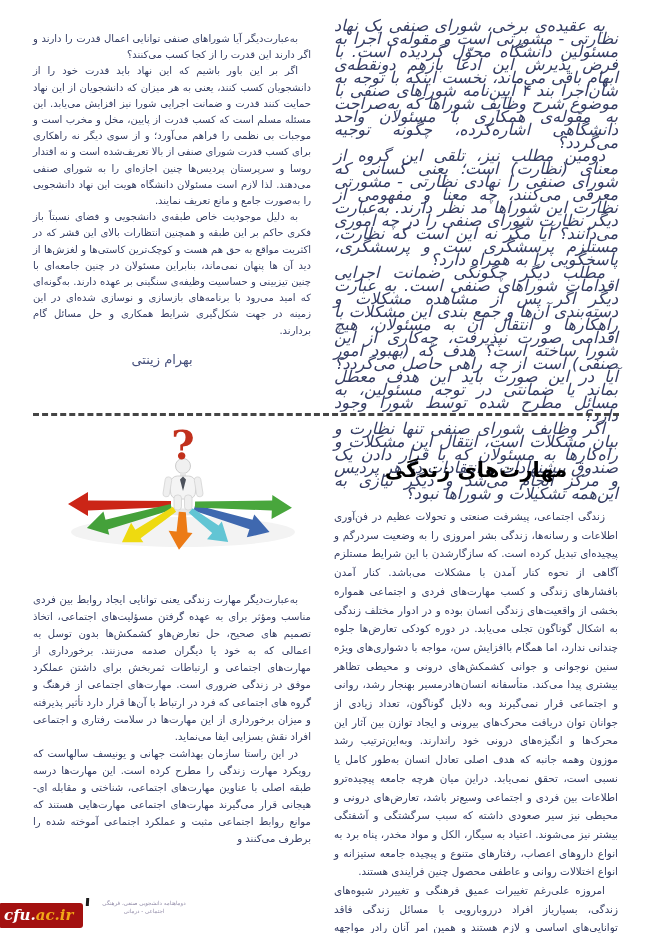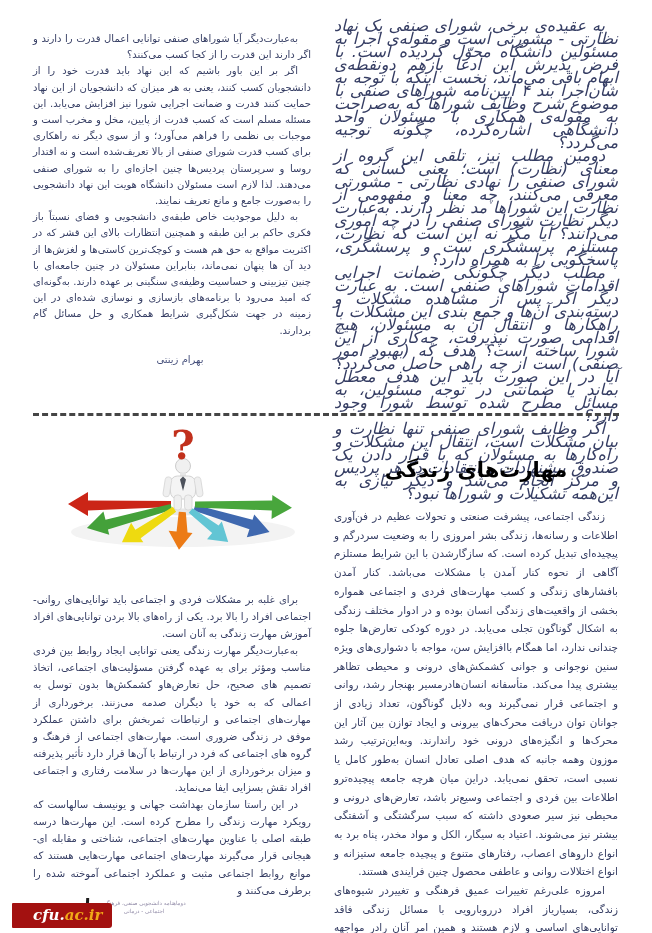--- a/index.html
+++ b/index.html
@@ -8,22 +8,22 @@
     font-family:"DejaVu Sans",sans-serif;direction:rtl;overflow:hidden;
     margin:0 auto;box-shadow:0 0 4px rgba(0,0,0,.25);
   }
   .col{position:absolute;color:#353d63;text-align:justify;text-justify:inter-word;}
   .col p{margin:0;text-indent:13px;}
   .top-right{right:34px;top:19px;width:284px;font-size:16px;line-height:13px;font-style:italic;}
   .top-left{left:33px;top:19px;width:278px;font-size:10px;line-height:16.2px;margin-top:12px;}
   .bottom-right{right:34px;top:507px;width:284px;font-size:10.4px;line-height:18.7px;}
   .bottom-left{left:33px;top:591px;width:278px;font-size:10.1px;line-height:17.1px;}
   .signature{
-    position:absolute;left:60px;top:352px;width:240px;text-align:center;
-    font-size:10px;color:#46507c;line-height:15px;
+    position:absolute;left:42px;top:352px;width:240px;text-align:center;
+    font-size:13px;color:#46507c;line-height:15px;
   }
   .signature div{margin:0;}
   .divider{
     position:absolute;left:33px;top:413px;width:586px;height:0;
     border-top:3px dashed #454545;
   }
   .article-title{
     position:absolute;right:34px;top:458px;width:284px;text-align:center;
     font-size:21px;font-weight:bold;color:#000000;letter-spacing:0.5px;
   }
@@ -32,23 +32,22 @@
     position:absolute;left:86px;top:898px;width:2.5px;height:8px;background:#1c1c1c;
     transform:rotate(3deg);
   }
   .footnote{
     position:absolute;left:93px;top:899px;width:102px;text-align:center;
     font-size:5.5px;color:#938da9;line-height:8px;direction:rtl;
   }
   .watermark{
     position:absolute;left:0;top:903px;height:25px;background:#a31110;
     color:#ffffff;font-family:"DejaVu Serif",serif;font-style:italic;font-weight:bold;
-    font-size:15px;line-height:25px;padding:0 10px 0 21px;direction:ltr;
+    font-size:15px;line-height:25px;padding:0 10px 0 4px;direction:ltr;
     border-radius:1px 3px 3px 1px;
-    margin-left:12px;
   }
   .watermark .gold{color:#f2a917;}
 </style>
 </head>
 <body>
 
 <div class="page">
 
   <div class="col top-right">
     <p>به عقیده‌ی برخی، شورای صنفی یک نهاد نظارتی - مشورتی است و مقوله‌ی اجرا به مسئولین دانشگاه محوّل گردیده است. با فرض پذیرش این ادعا بازهم دونقطه‌ی ابهام باقی می‌ماند، نخست اینکه با توجه به شأن‌اجرا بند ۴ آیین‌نامه شوراهای صنفی با موضوع شرح وظایف شوراها که به‌صراحت به مقوله‌ی همکاری با مسئولان واحد دانشگاهی اشاره‌کرده، چگونه توجیه می‌گردد؟</p>
@@ -99,21 +98,20 @@
   </svg>
 
   <div class="article-title">مهارت‌های زندگی</div>
 
   <div class="col bottom-right">
     <p>زندگی اجتماعی، پیشرفت صنعتی و تحولات عظیم در فن‌آوری اطلاعات و رسانه‌ها، زندگی بشر امروزی را به وضعیت سردرگم و پیچیده‌ای تبدیل کرده است. که سازگارشدن با این شرایط مستلزم آگاهی از نحوه کنار آمدن با مشکلات می‌باشد. کنار آمدن بافشارهای زندگی و کسب مهارت‌های فردی و اجتماعی همواره بخشی از واقعیت‌های زندگی انسان بوده و در ادوار مختلف زندگی به اشکال گوناگون تجلی می‌یابد. در دوره کودکی تعارض‌ها جلوه چندانی ندارد، اما همگام باافزایش سن، مواجه با دشواری‌های ویژه سنین نوجوانی و جوانی کشمکش‌های درونی و محیطی تظاهر بیشتری پیدا می‌کند. متأسفانه انسان‌هادرمسیر بهنجار رشد، روانی و اجتماعی قرار نمی‌گیرند وبه دلایل گوناگون، تعداد زیادی از جوانان توان دریافت محرک‌های بیرونی و ایجاد توازن بین آثار این محرک‌ها و انگیزه‌های درونی خود راندارند. وبه‌این‌ترتیب رشد موزون وهمه جانبه که هدف اصلی تعادل انسان به‌طور کامل یا نسبی است، تحقق نمی‌یابد. دراین میان هرچه جامعه پیچیده‌ترو اطلاعات بین فردی و اجتماعی وسیع‌تر باشد، تعارض‌های درونی و محیطی نیز سیر صعودی داشته که سبب سرگشتگی و آشفتگی بیشتر نیز می‌شوند. اعتیاد به سیگار، الکل و مواد مخدر، پناه برد به انواع داروهای اعصاب، رفتارهای متنوع و پیچیده جامعه ستیزانه و انواع اختلالات روانی و عاطفی محصول چنین فرایندی هستند.</p>
     <p>امروزه علی‌رغم تغییرات عمیق فرهنگی و تغییردر شیوه‌های زندگی، بسیاریاز افراد درروبارویی با مسائل زندگی فاقد توانایی‌های اساسی و لازم هستند و همین امر آنان رادر مواجهه بامسائل و مشکلات زندگی روزمره و مقتضیات آن آسیب‌پذیر نموده است.</p>
   </div>
 
   <div class="col bottom-left">
-    <p>برای غلبه بر مشکلات فردی و اجتماعی باید توانایی‌های روانی- اجتماعی افراد را بالا برد. یکی از راه‌های بالا بردن توانایی‌های افراد آموزش مهارت زندگی به آنان است.</p>
     <p>به‌عبارت‌دیگر مهارت زندگی یعنی توانایی ایجاد روابط بین فردی مناسب ومؤثر برای به عهده گرفتن مسؤلیت‌های اجتماعی، اتخاذ تصمیم های صحیح، حل تعارض‌هاو کشمکش‌ها بدون توسل به اعمالی که به خود یا دیگران صدمه می‌زنند. برخورداری از مهارت‌های اجتماعی و ارتباطات ثمربخش برای داشتن عملکرد موفق در زندگی ضروری است. مهارت‌های اجتماعی از فرهنگ و گروه های اجتماعی که فرد در ارتباط با آن‌ها قرار دارد تأثیر پذیرفته و میزان برخورداری از این مهارت‌ها در سلامت رفتاری و اجتماعی افراد نقش بسزایی ایفا می‌نماید.</p>
     <p>در این راستا سازمان بهداشت جهانی  و یونیسف سالهاست که رویکرد مهارت زندگی را مطرح کرده است. این مهارت‌ها درسه طبقه اصلی با عناوین مهارت‌های اجتماعی، شناختی و مقابله ای- هیجانی قرار می‌گیرند مهارت‌های اجتماعی مهارت‌هایی هستند که موانع روابط اجتماعی مثبت و عملکرد اجتماعی آموخته شده را برطرف می‌کنند و</p>
   </div>
 
   <div class="footnote-mark"></div>
   <div class="footnote">دوماهنامه دانشجویی صنفی، فرهنگی اجتماعی - درمانی</div>
 
   <div class="watermark"><span>cfu.</span><span class="gold">ac.ir</span></div>
 
 </div>

